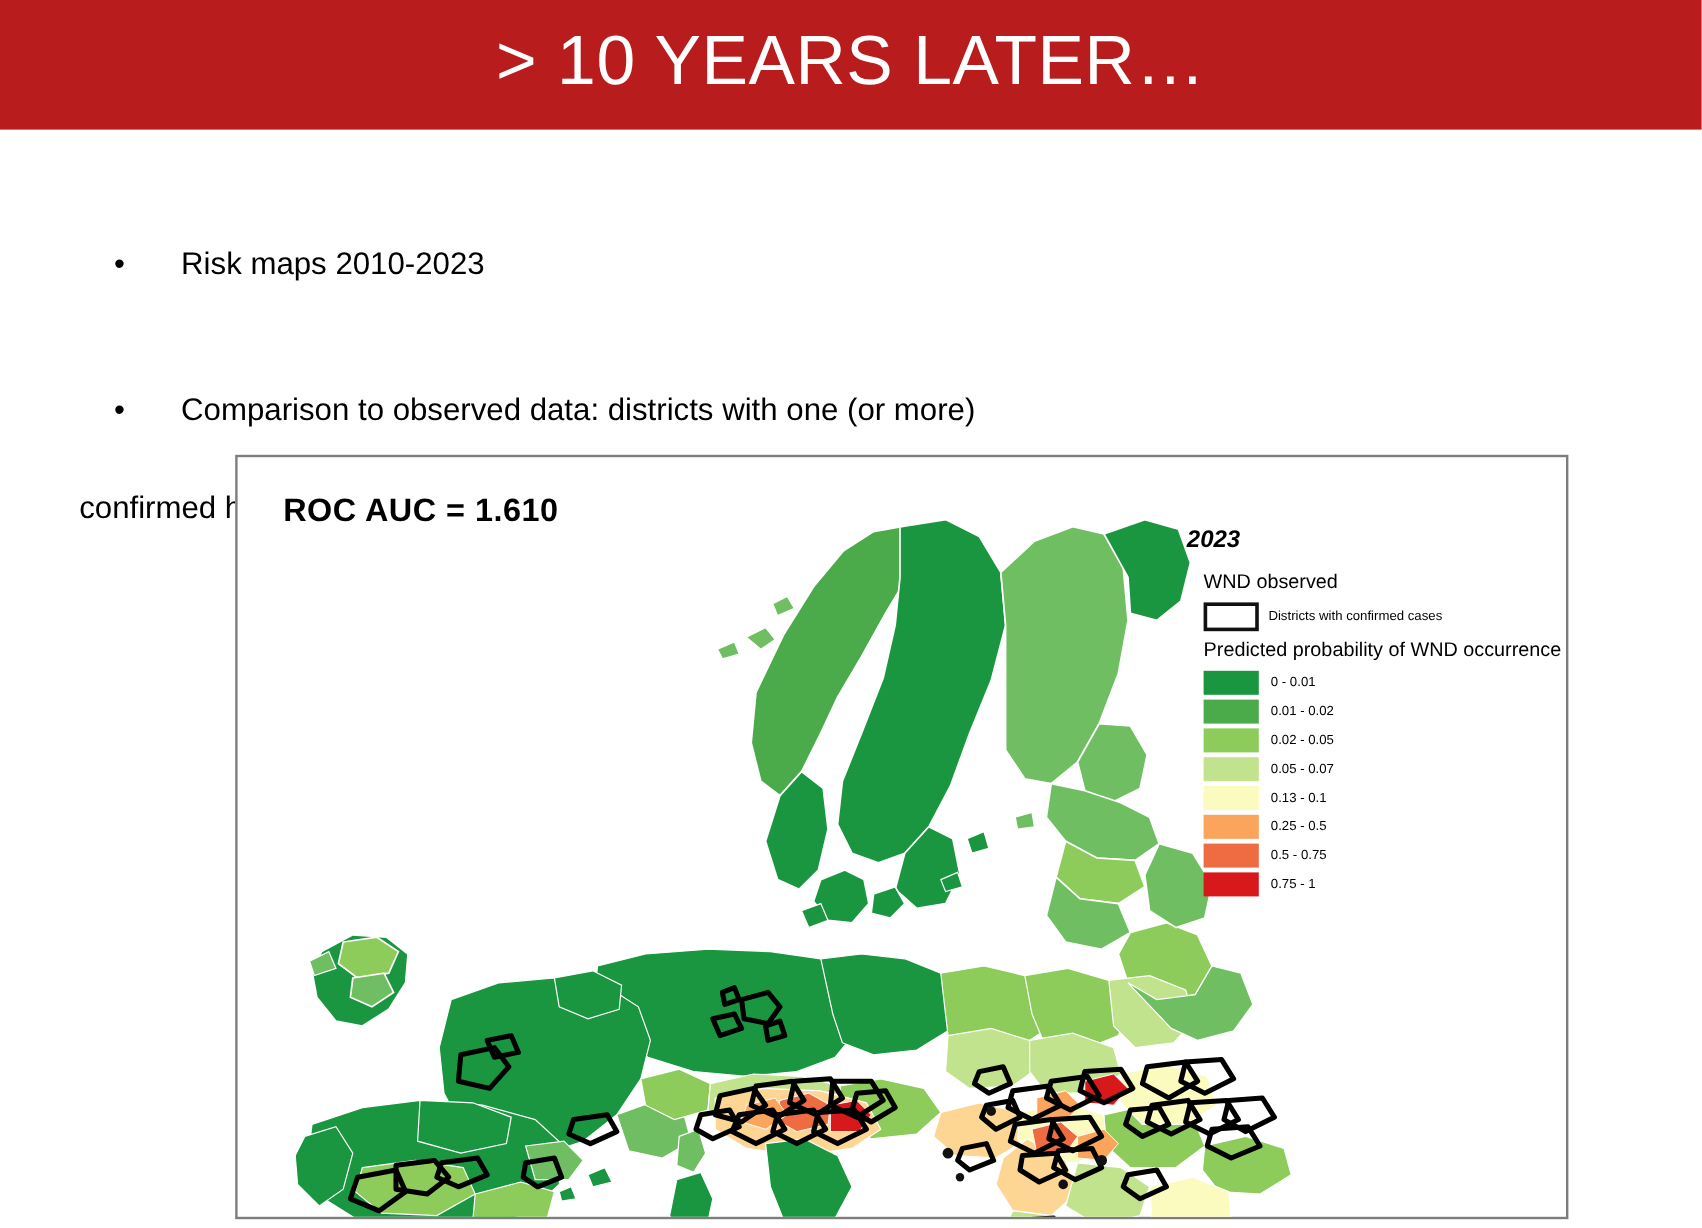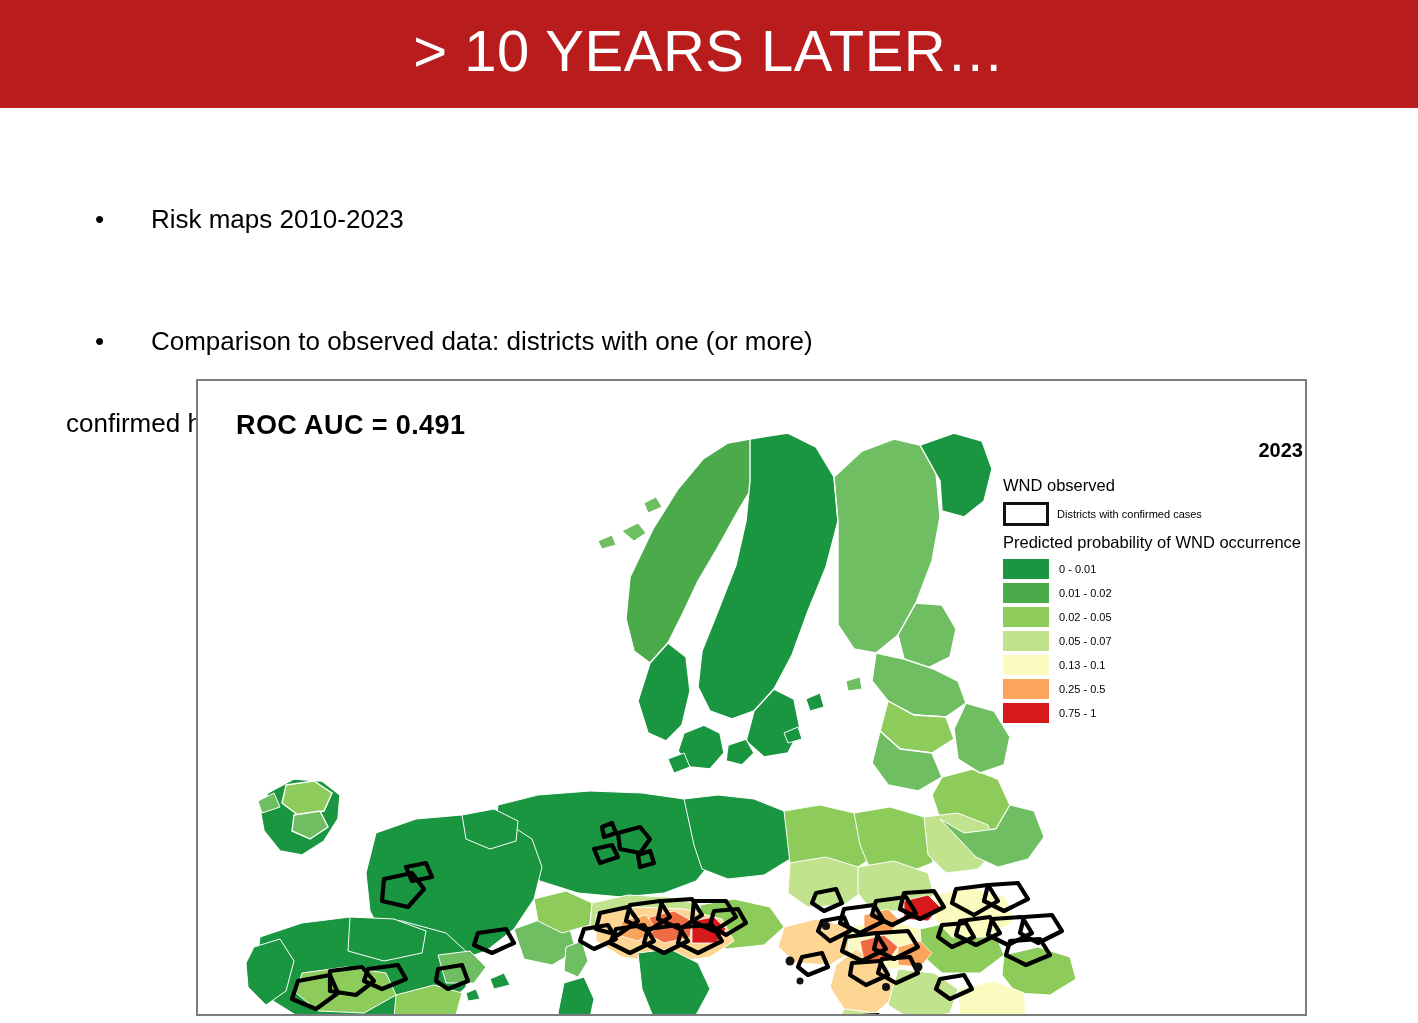--- a/index.html
+++ b/index.html
@@ -88,25 +88,26 @@
   }
 
   
   #legend {
     position: absolute;
     left: 805px;
     top: 58px;
     width: 300px;
   }
   #legend-year {
-    text-align: right;
+    text-align: left;
     font-size: 20px;
     font-weight: bold;
     margin-left: -14px;
     margin-bottom: 14px;
+    font-style: italic;
   }
   .legend-head {
     font-size: 16.5px;
     margin-bottom: 7px;
     white-space: nowrap;
   }
   #outbreak-row {
     display: flex;
     align-items: center;
     gap: 8px;
@@ -152,21 +153,21 @@
     <span class="bullet-mark">•</span><span>Risk maps 2010-2023</span>
   </div>
   <div class="bullet-line">
     <span class="bullet-mark">•</span><span>Comparison to observed data: districts with one (or more)</span>
   </div>
   <div class="bullet-line">confirmed human case</div>
 </div>
 
 <div id="map-figure">
 
-  <div id="roc-label">ROC AUC = 0.491</div>
+  <div id="roc-label">ROC AUC = 1.610</div>
 
   <svg id="map-svg" viewBox="0 0 1111 637" aria-hidden="true">
     <defs>
       <clipPath id="figclip">
           <rect x="0" y="0" width="1111" height="637"></rect>
         </clipPath>
     </defs>
     <g clip-path="url(#figclip)">
 
       <path d="M432 196 L455 148 L480 108 L505 78 L530 62 L552 58 L566 72 L558 100 L540 130 L520 166 L500 200 L484 234 L470 262 L452 282 L436 270 L428 238 Z" fill="#4bab4b" stroke="#ffffff" stroke-width="1.4"></path>
@@ -408,19 +409,23 @@
         </div>
         <div class="legend-scale-row">
           <div class="legend-swatch" style="background: rgb(251, 251, 192);"></div>
           <div class="legend-range">0.13 - 0.1</div>
         </div>
         <div class="legend-scale-row">
           <div class="legend-swatch" style="background: rgb(251, 164, 92);"></div>
           <div class="legend-range">0.25 - 0.5</div>
         </div>
         <div class="legend-scale-row">
+          <div class="legend-swatch" style="background: rgb(239, 107, 66);"></div>
+          <div class="legend-range">0.5 - 0.75</div>
+        </div>
+        <div class="legend-scale-row">
           <div class="legend-swatch" style="background: rgb(215, 25, 28);"></div>
           <div class="legend-range">0.75 - 1</div>
         </div>
       </div>
   </div>
 
 </div>
 
 </body></html>

